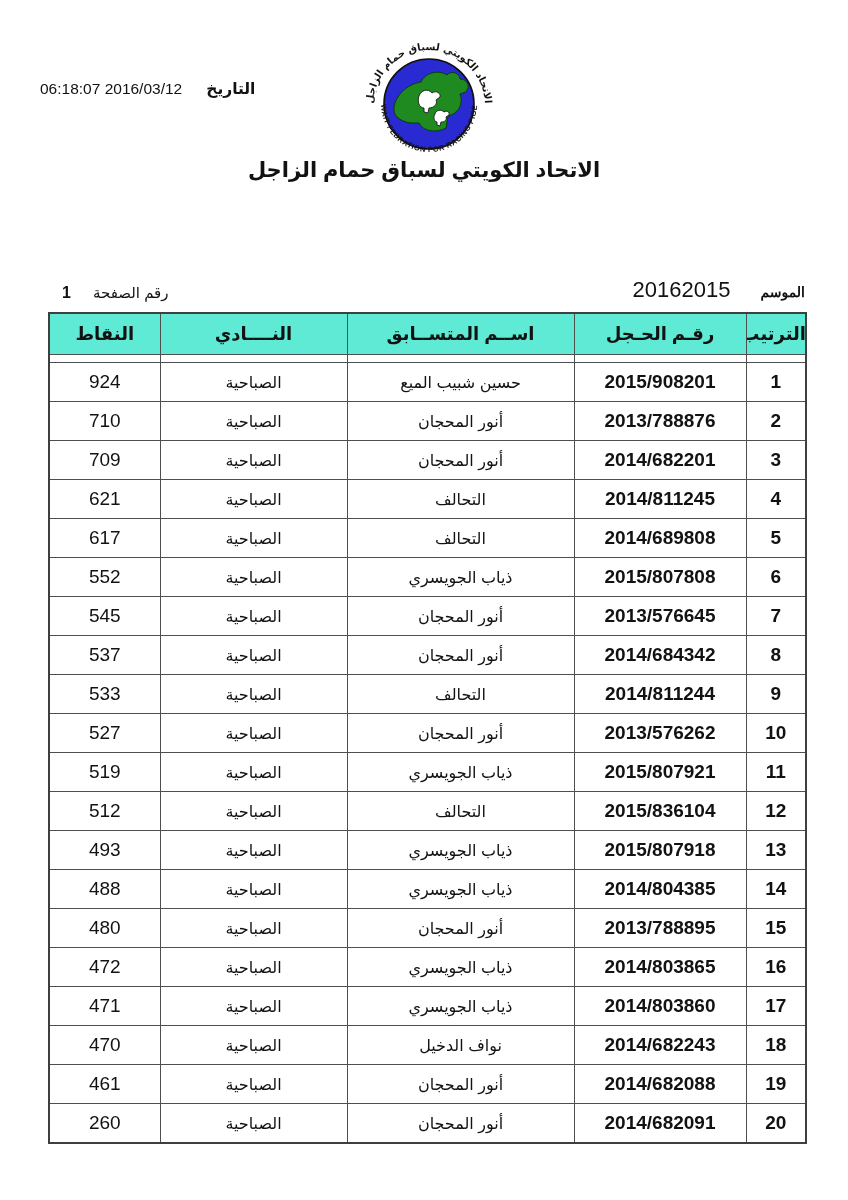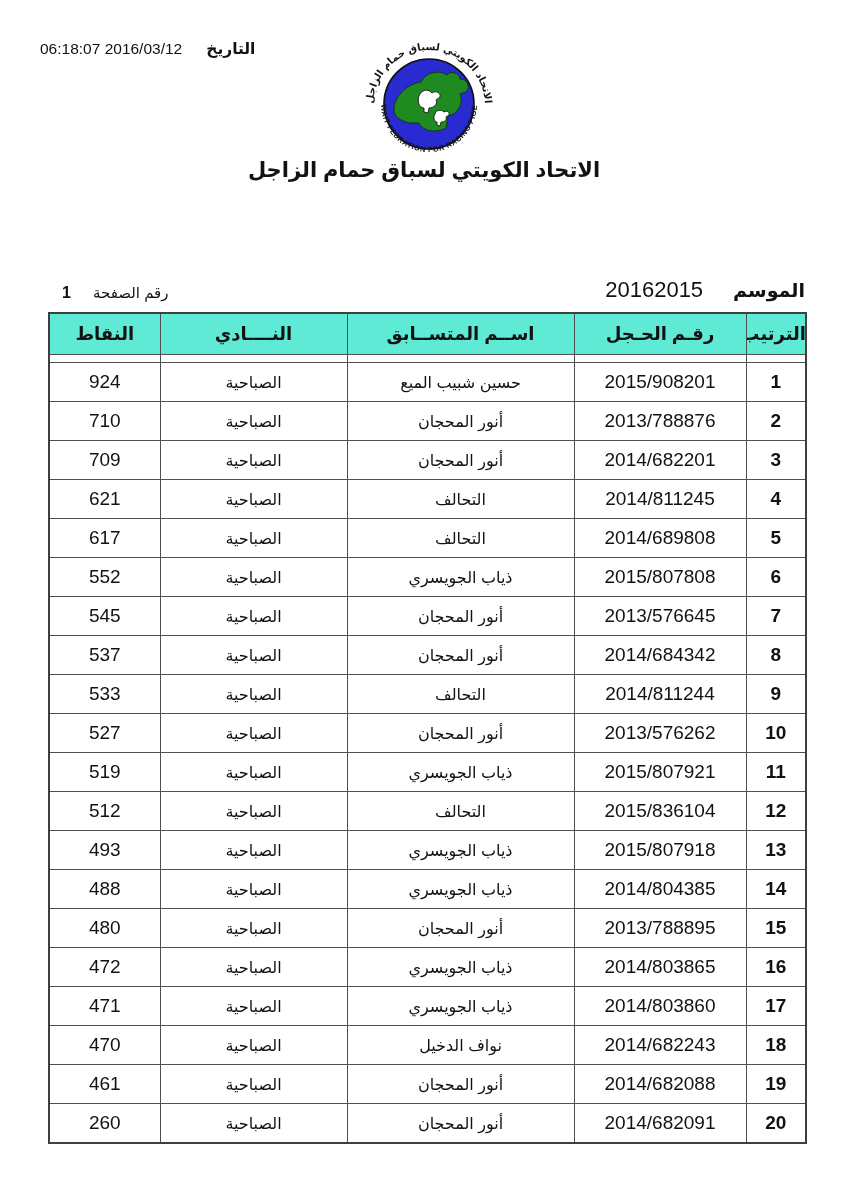--- a/index.html
+++ b/index.html
@@ -7,21 +7,21 @@
     position:relative;width:848px;height:1200px;background:#ffffff;
     font-family:"Liberation Sans","DejaVu Sans",sans-serif;color:#121212;
     overflow:hidden;
   }
   
   .date-line{
     position:absolute;top:40px;left:40px;direction:rtl;
     display:flex;align-items:baseline;gap:24px;font-size:15.5px;
   }
   .date-line .lbl{font-weight:bold;}
-  .date-line .val{direction:ltr;unicode-bidi:isolate;}
+  .date-line .val{direction:ltr;unicode-bidi:isolate;margin-top:40px;}
   
   .logo{position:absolute;top:30px;left:363px;width:130px;height:130px;}
   
   .org-title{
     position:absolute;top:158px;left:0;width:100%;text-align:center;
     direction:rtl;font-weight:bold;font-size:21px;
   }
   .report-title{
     position:absolute;top:197px;left:0;width:100%;text-align:center;
     direction:rtl;font-weight:bold;font-size:21px;
@@ -32,21 +32,21 @@
   .club-line{
     position:absolute;top:248px;left:0;width:100%;text-align:center;
     direction:rtl;font-size:17px;
   }
   .club-line .club-lbl{font-weight:bold;margin-left:8px;}
   
   .season-line{
     position:absolute;top:277px;right:43px;direction:rtl;
     display:flex;align-items:baseline;gap:30px;
   }
-  .season-line .lbl{font-weight:bold;font-size:19px;}
+  .season-line .lbl{font-weight:bold;font-size:14px;font-family:Liberation Serif, serif;}
   .season-line .val{font-size:22px;direction:ltr;unicode-bidi:isolate;text-align:right;}
   .pageno-line{
     position:absolute;top:284px;left:62px;direction:rtl;
     display:flex;align-items:baseline;gap:22px;
   }
   .pageno-line .lbl{font-weight:normal;font-size:15px;}
   .pageno-line .val{font-weight:bold;font-size:16px;}
   
   table.results{
     position:absolute;top:312px;left:48px;width:757px;
@@ -56,21 +56,21 @@
   table.results td,table.results th{
     border:1px solid #4f4f4f;padding:0;text-align:center;vertical-align:middle;
     overflow:hidden;white-space:nowrap;
   }
   table.results thead th{
     background:#5eead4;font-weight:bold;font-size:18px;height:40px;
   }
   tr.spacer-row td{height:7px;background:#ffffff;}
   table.results tbody tr.data-row td{height:38px;background:#ffffff;}
   td.col-rank{font-weight:bold;font-size:19px;font-family:"Liberation Sans",sans-serif;}
-  td.col-ring{font-size:19px;direction:ltr;font-family:"Liberation Sans",sans-serif;}
+  td.col-ring{font-size:19px;direction:ltr;font-family:"Liberation Sans",sans-serif;font-weight:bold;}
   td.col-name,td.col-club{font-size:16px;}
   td.col-points{font-size:19px;font-family:Liberation Sans, sans-serif;}
   .w-rank{width:60px;}
   .w-ring{width:172px;}
   .w-name{width:227px;}
   .w-club{width:187px;}
   .w-points{width:111px;}
 </style>
 </head>
 <body>

